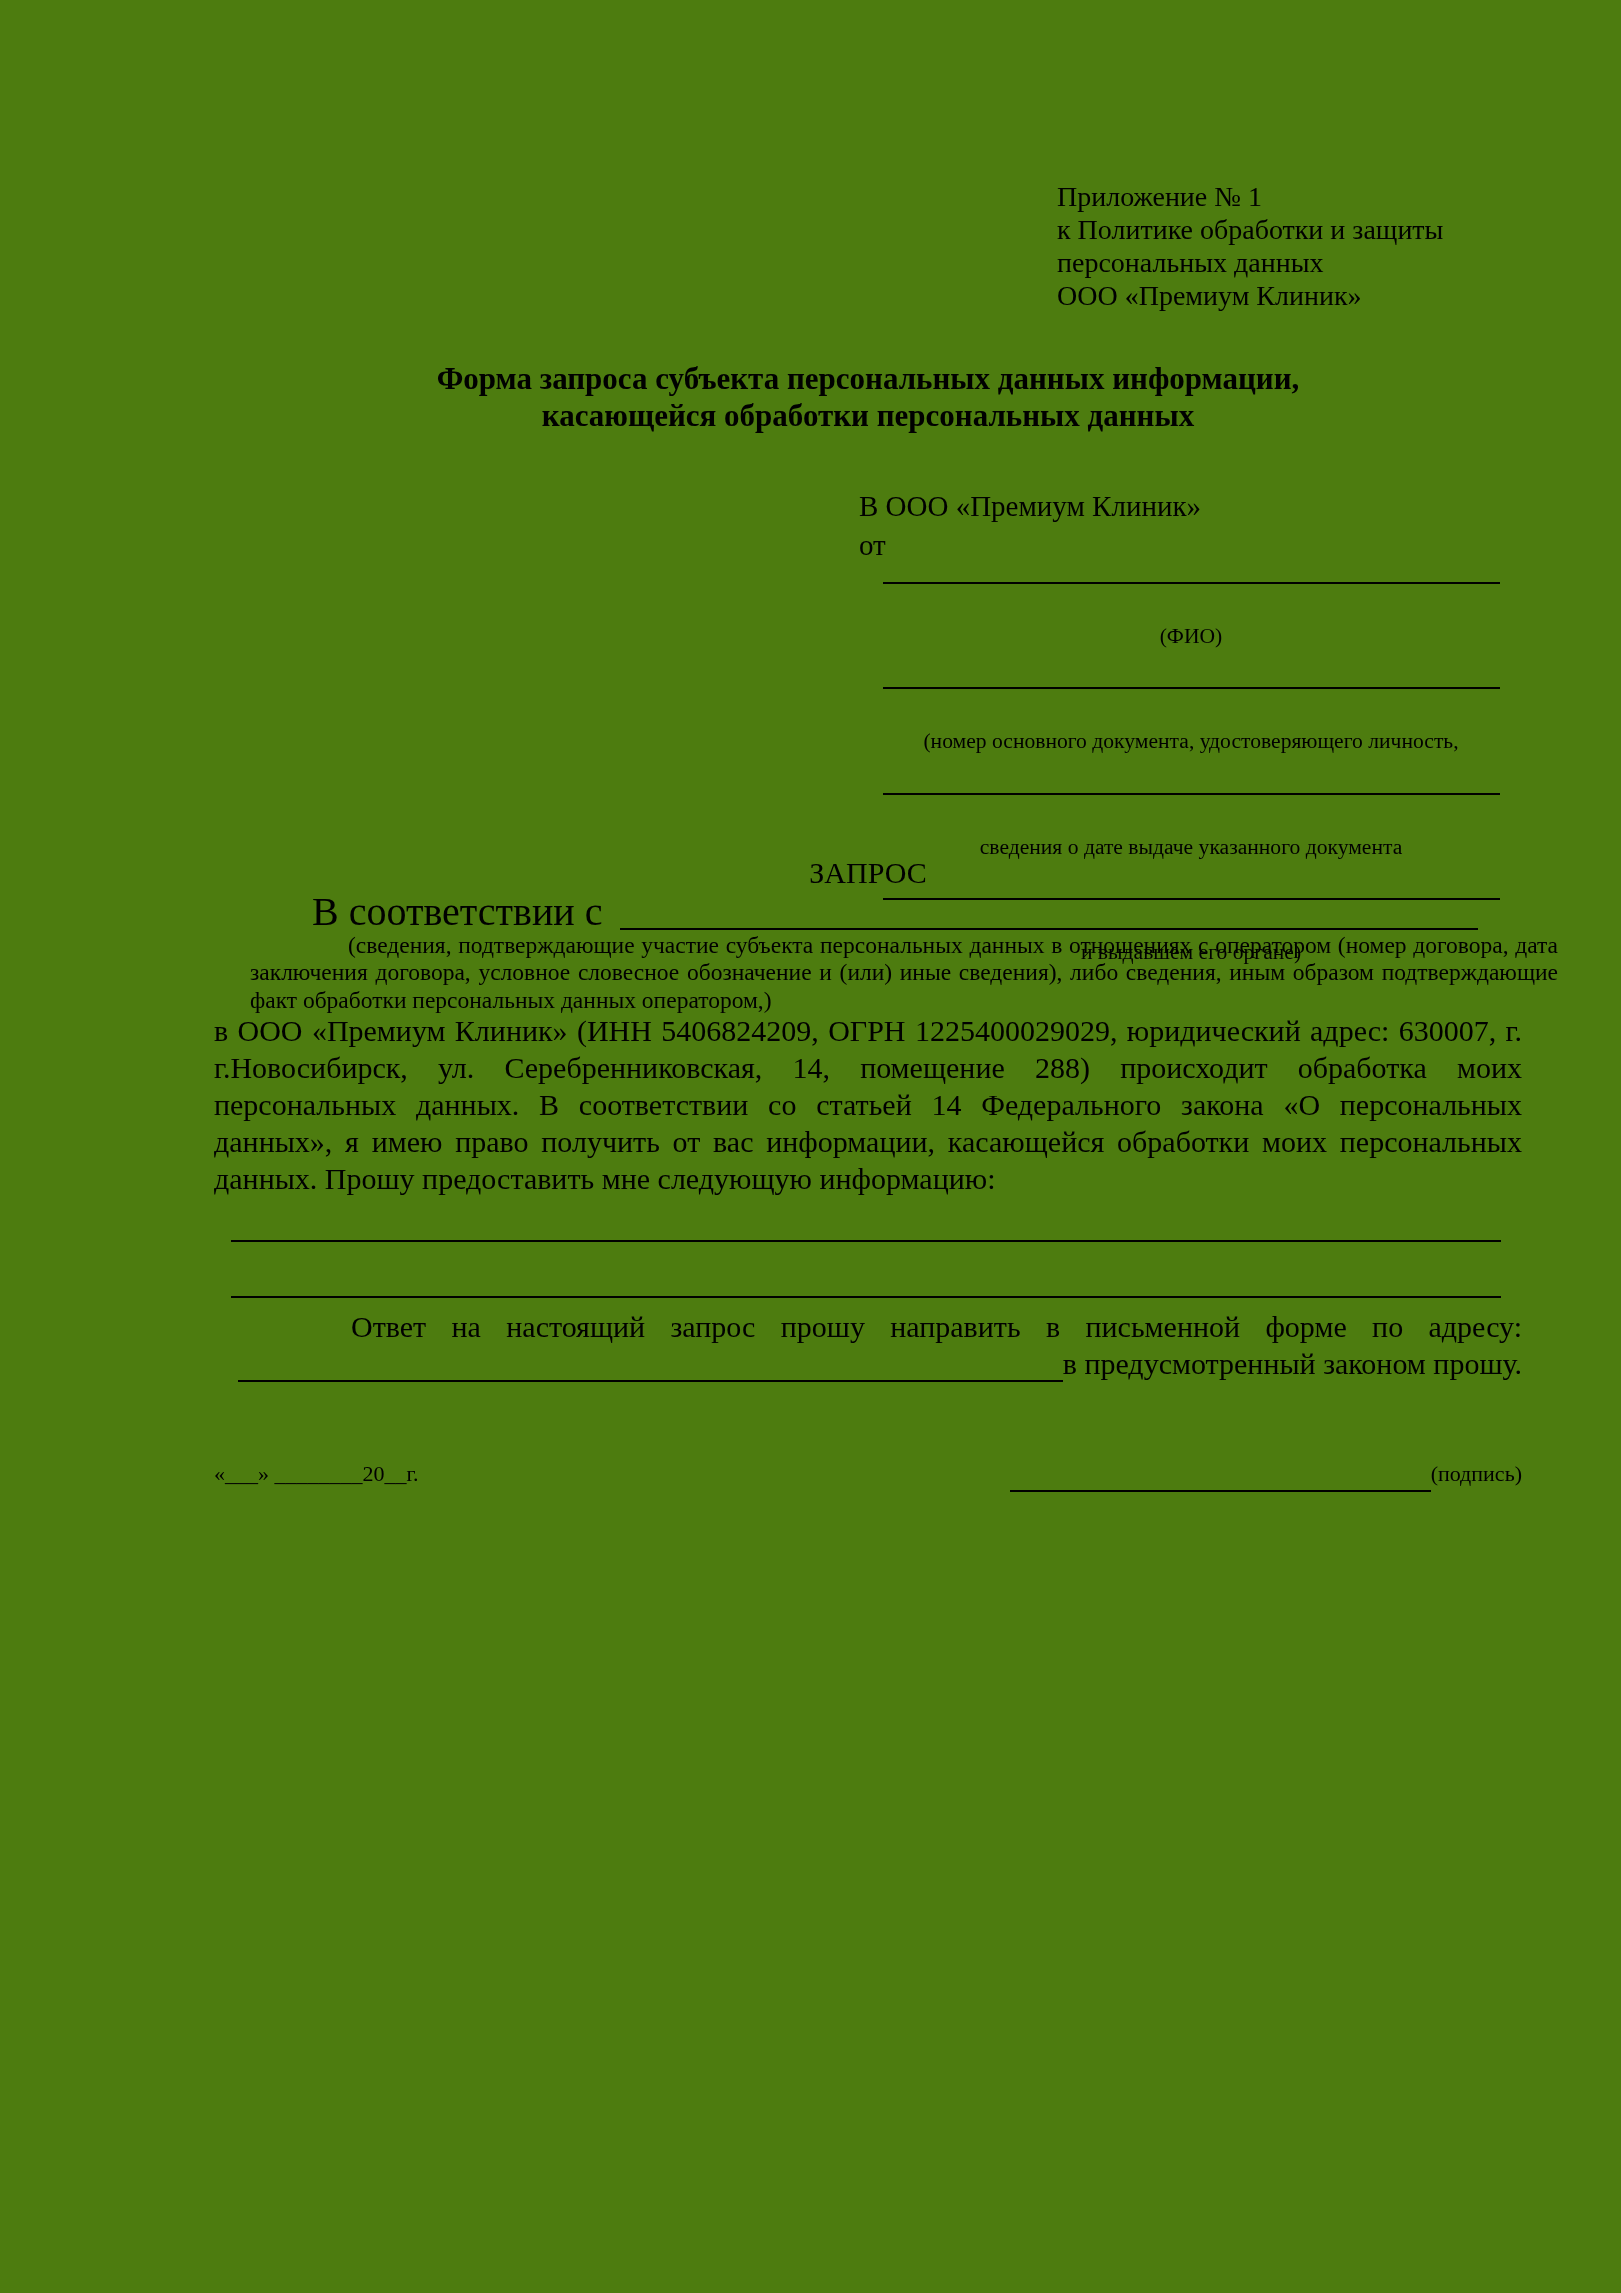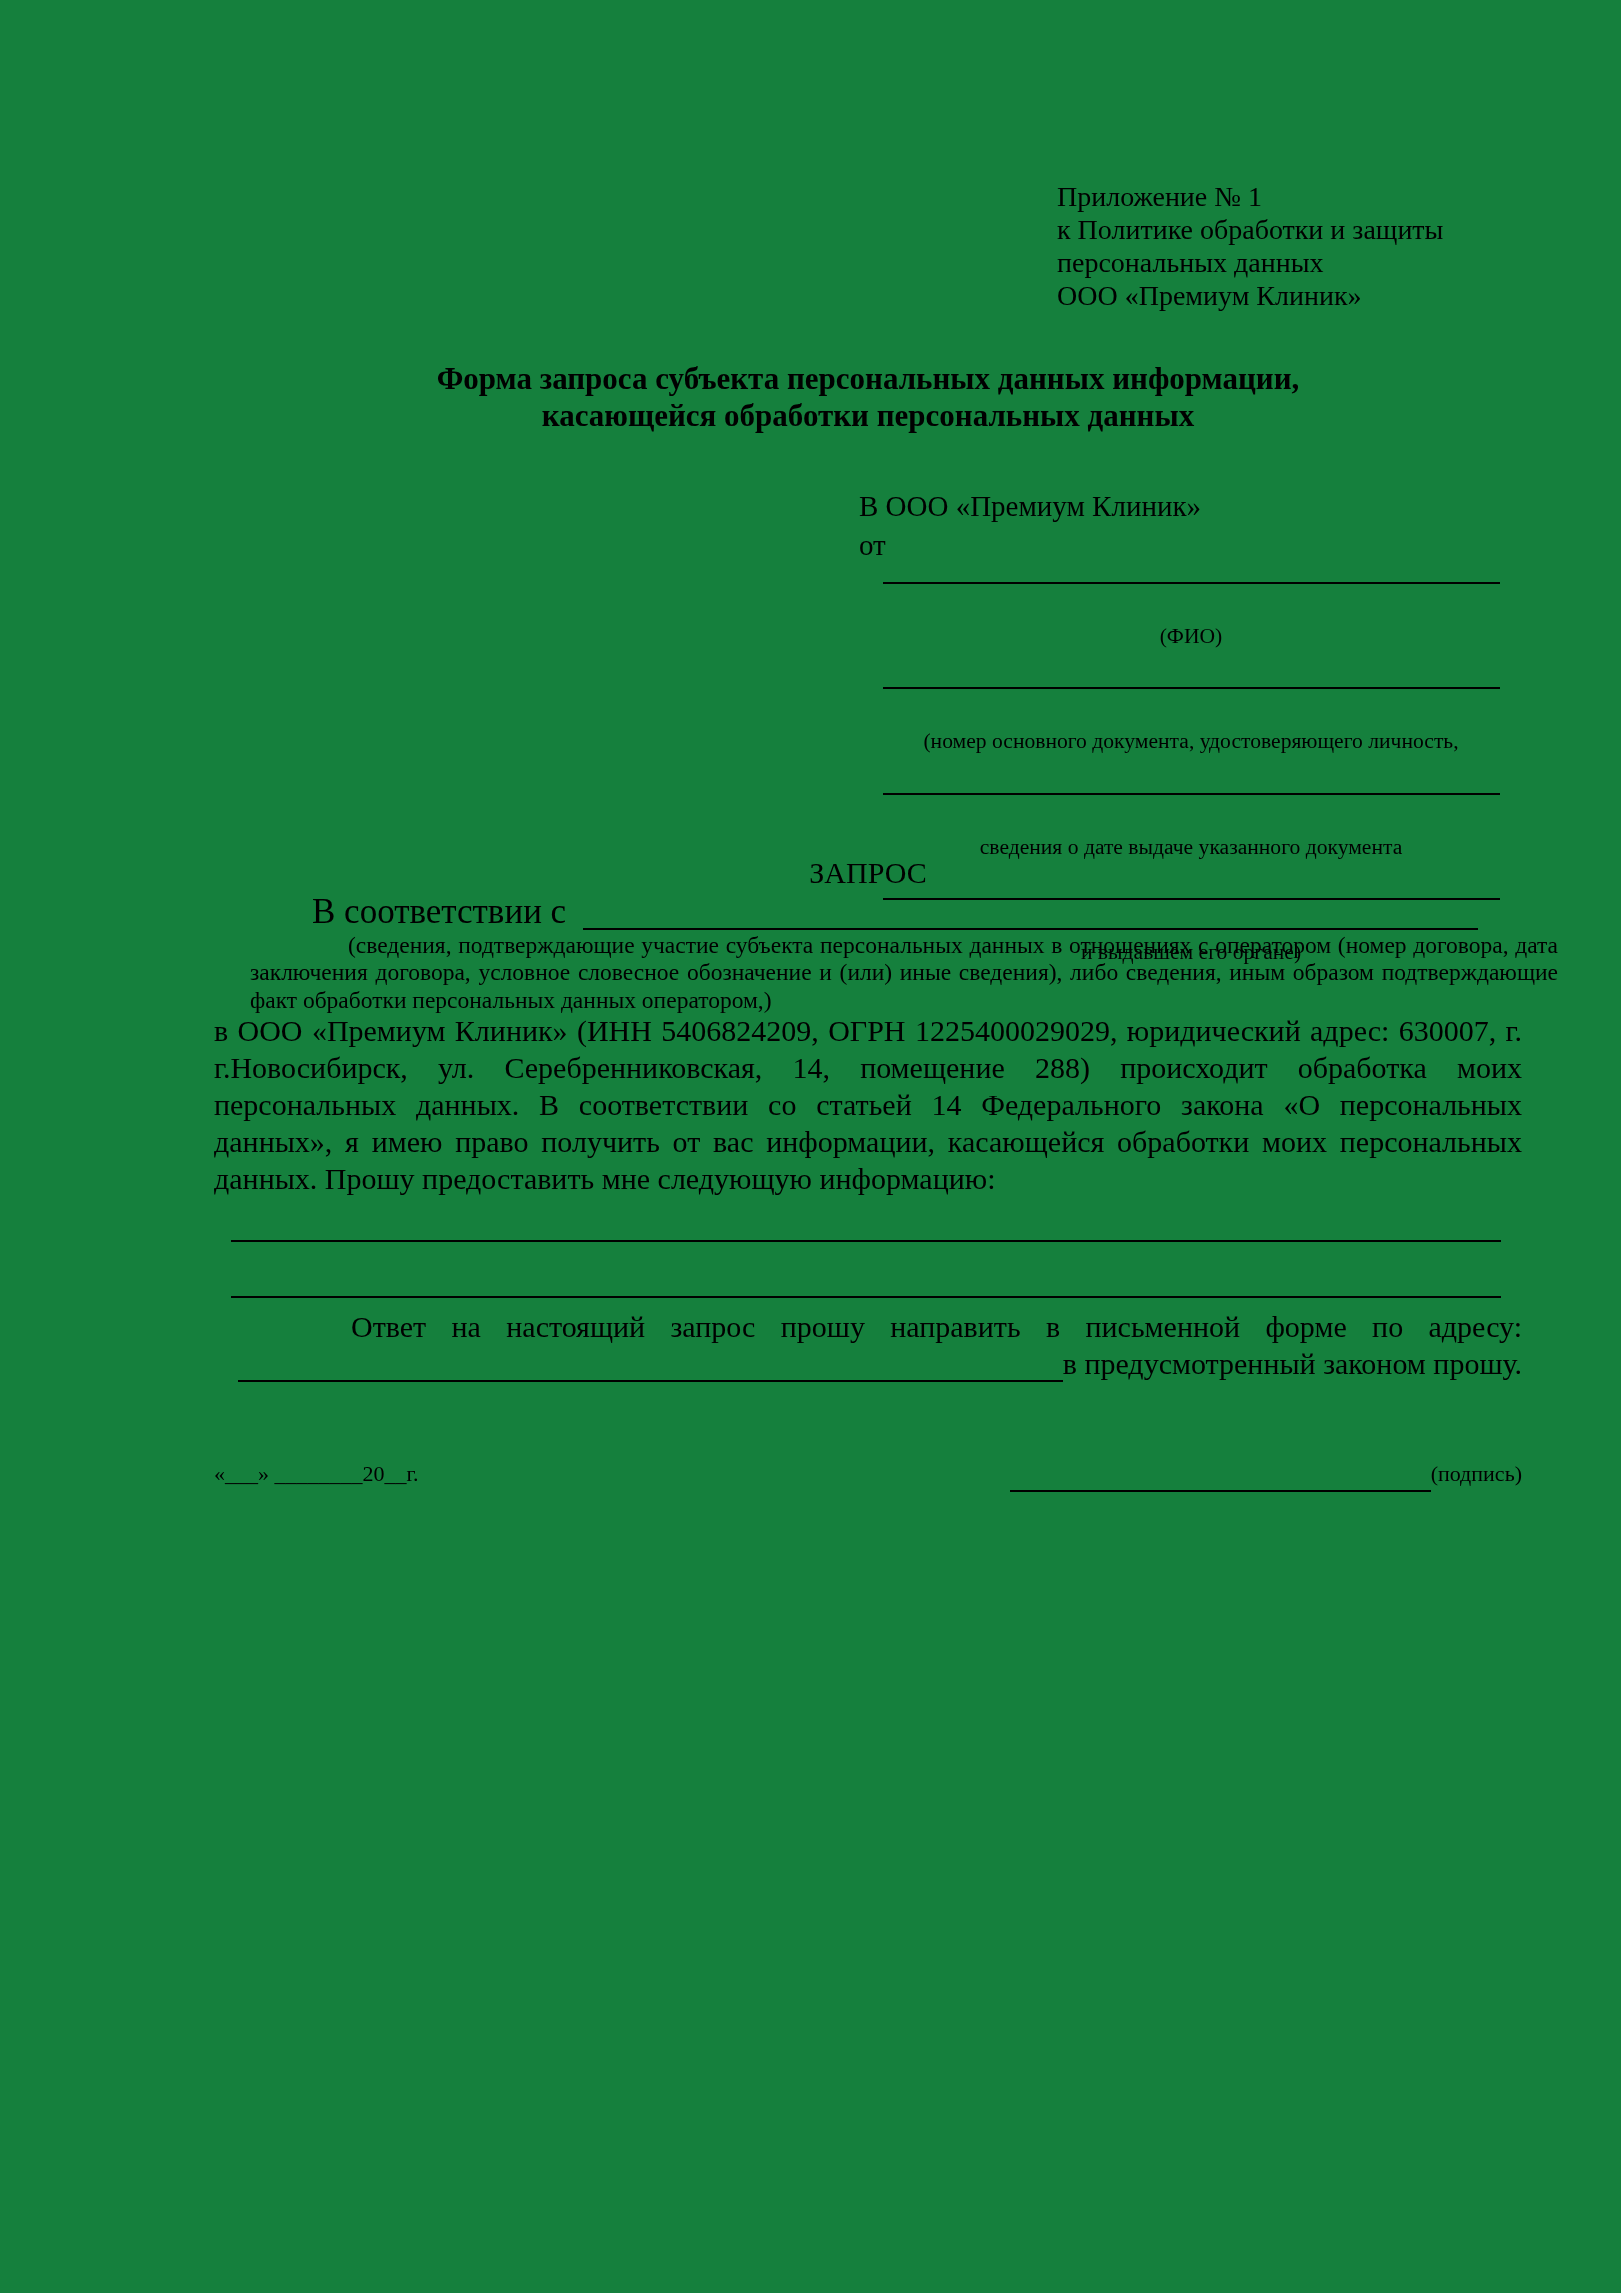--- a/index.html
+++ b/index.html
@@ -1,20 +1,20 @@
 <!DOCTYPE html>
 <html lang="ru"><head>
 <meta charset="utf-8">
 <style>
   html,body{margin:0;padding:0;background:#888;}
   .page{
     position:relative;
     width:1621px;height:2294px;
     margin:0 auto;
-    background:#15803d;
+    background:#4d7c0f;
     color:#000000;
     font-family:"Liberation Serif","DejaVu Serif",serif;
     overflow:hidden;
   }
   
   .appendix{position:absolute;left:1057px;top:180px;font-size:28px;line-height:33px;}
   
   .doc-title{position:absolute;left:214px;width:1308px;top:360px;
              font-size:31px;font-weight:bold;text-align:center;line-height:37px;}
   
@@ -22,21 +22,21 @@
   .addr-text{line-height:39px;}
   .u-line{margin-left:23.5px;width:617px;height:0;border-bottom:2.9px solid #000;}
   .first-u{margin-top:16.7px;}
   .u-caption{margin-left:23.5px;width:617px;text-align:center;font-size:21.6px;
              line-height:24.5px;margin-bottom:39px;white-space:nowrap;margin-top:40px;}
   
   .request-heading{position:absolute;left:214px;width:1308px;top:854px;
                    text-align:center;font-size:30px;line-height:37px;}
   
   .accordance{position:absolute;left:214px;width:1308px;top:893px;
-              display:flex;font-size:35px;line-height:37px;gap:8px;}
+              display:flex;font-size:40px;line-height:37px;gap:8px;}
   .accordance .lead{margin-left:98px;white-space:pre;}
   .accordance .fill-line{flex:1;border-bottom:2.9px solid #000;margin-right:44px;}
   
   .small-print{position:absolute;left:214px;width:1308px;top:932px;
                font-size:23.5px;line-height:27.4px;text-align:justify;text-indent:98px;margin-left:36px;}
   
   .main-para{position:absolute;left:214px;width:1308px;top:1012px;
              font-size:30px;line-height:37px;text-align:justify;}
   
   .blank-line{position:absolute;left:231px;width:1270px;height:0;border-bottom:2.9px solid #000;}

